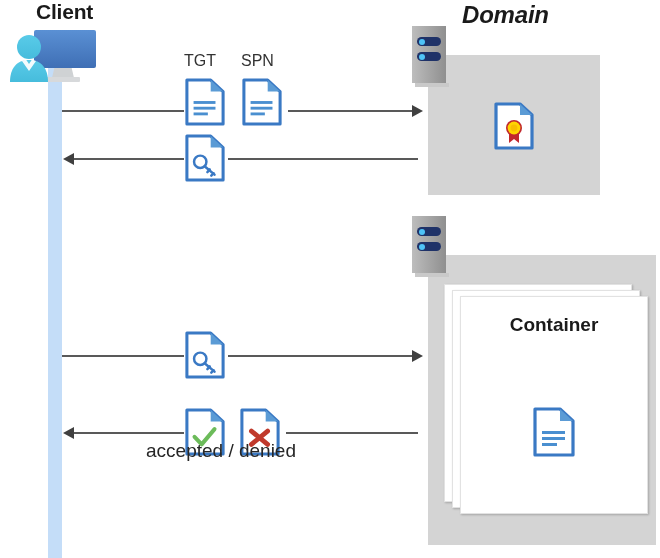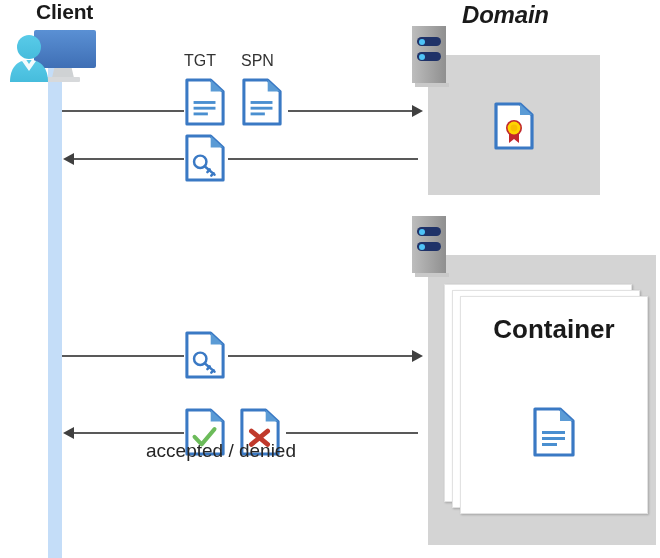--- a/index.html
+++ b/index.html
@@ -82,21 +82,21 @@
     position:absolute;background:#ffffff;
     box-shadow:1px 1px 2px rgba(0,0,0,0.22);
     border:1px solid #e2e2e2;
   }
   .card1{left:444px;top:284px;width:186px;height:216px;}
   .card2{left:452px;top:290px;width:186px;height:216px;}
   .card3{left:460px;top:296px;width:186px;height:216px;}
 
   .card-inner{position:absolute;left:0;top:0;width:100%;height:100%;}
   .container-title{position:absolute;left:0;top:17px;width:100%;text-align:center;
-      font-size:26px;font-weight:bold;color:#1a1a1a;}
+      font-size:19px;font-weight:bold;color:#1a1a1a;}
   .sql-wrap{position:absolute;left:50%;top:50px;transform:translateX(-50%);}
   .keytab-wrap{position:absolute;left:50%;top:110px;transform:translateX(-50%);}
   .keytab-name{position:absolute;left:0;top:165px;width:100%;text-align:center;
       font-size:19px;color:#262626;}
 
   
   .client-wrap{left:8px;top:22px;width:110px;height:66px;}
 </style>
 </head>
 <body>

